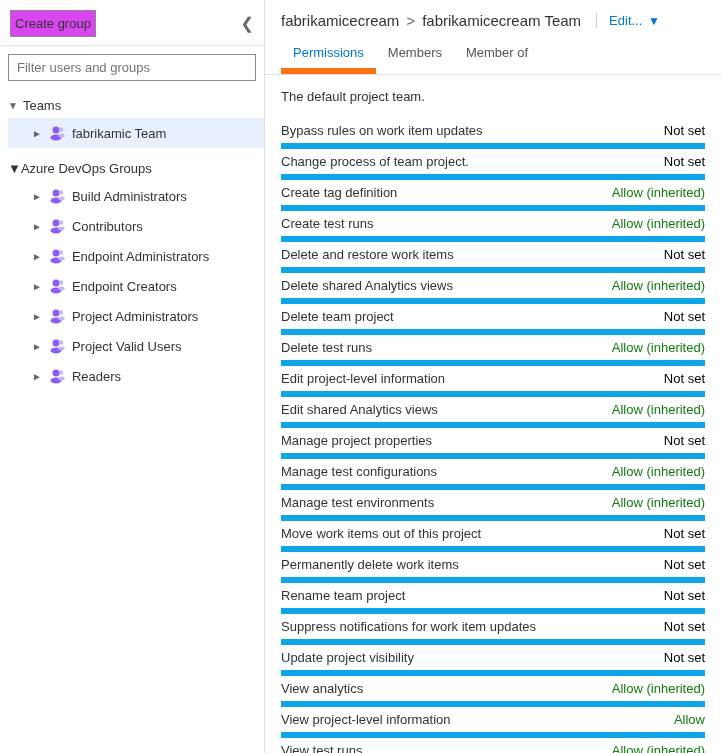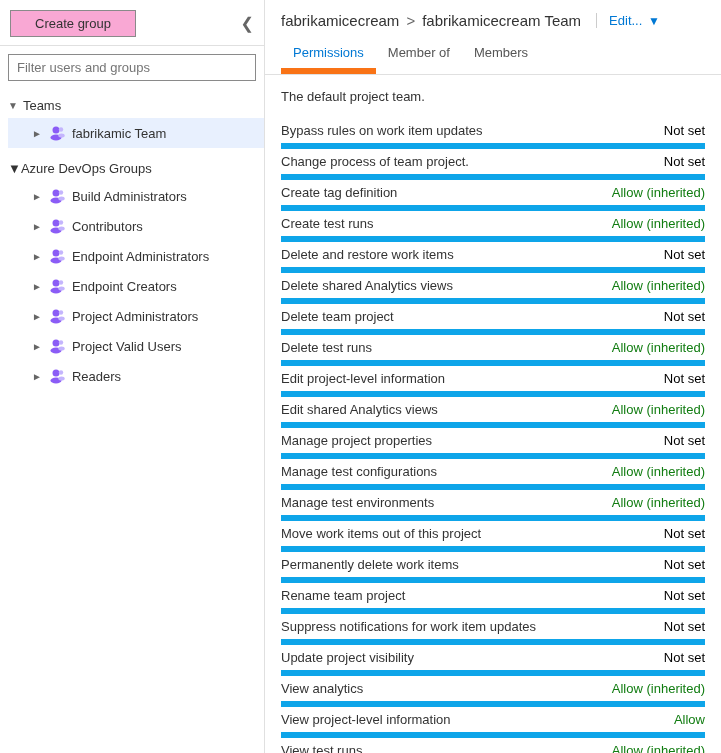--- a/index.html
+++ b/index.html
@@ -18,23 +18,23 @@
 
     .sidebar-header {
       display: flex;
       align-items: center;
       justify-content: space-between;
       padding: 10px 10px 8px 10px;
       border-bottom: 1px solid #e0e0e0;
     }
 
     .create-group-btn {
-      background: #f9a8d4;
+      background: #d946ef;
       border: 1px solid #8a8a8a;
-      padding: 5px 24px;
+      padding: 5px 4px;
       font-size: 13px;
       cursor: pointer;
       color: #333;
     }
 
     .collapse-icon {
       color: #666;
       cursor: pointer;
       font-size: 16px;
     }
@@ -364,22 +364,22 @@
       <span>fabrikamicecream</span>
       <span class="breadcrumb-separator">&gt;</span>
       <span>fabrikamicecream Team</span>
       <span class="breadcrumb-edit">
         <span>Edit...</span>
         <span class="breadcrumb-dropdown">▼</span>
       </span>
     </div>
     <div class="tabs" id="tabs-container">
     <div class="tab active">Permissions</div>
+        <div class="tab">Members</div>
         <div class="tab">Member of</div>
-        <div class="tab">Members</div>
       </div>
   </div>
 
   <div class="content">
     <div class="default-text">The default project team.</div>
     <div class="permissions-table" id="permissions-table">
     <div class="permission-row">
     <span class="permission-name">Bypass rules on work item updates</span>
     <span class="permission-value not-set">Not set</span>
   </div>

